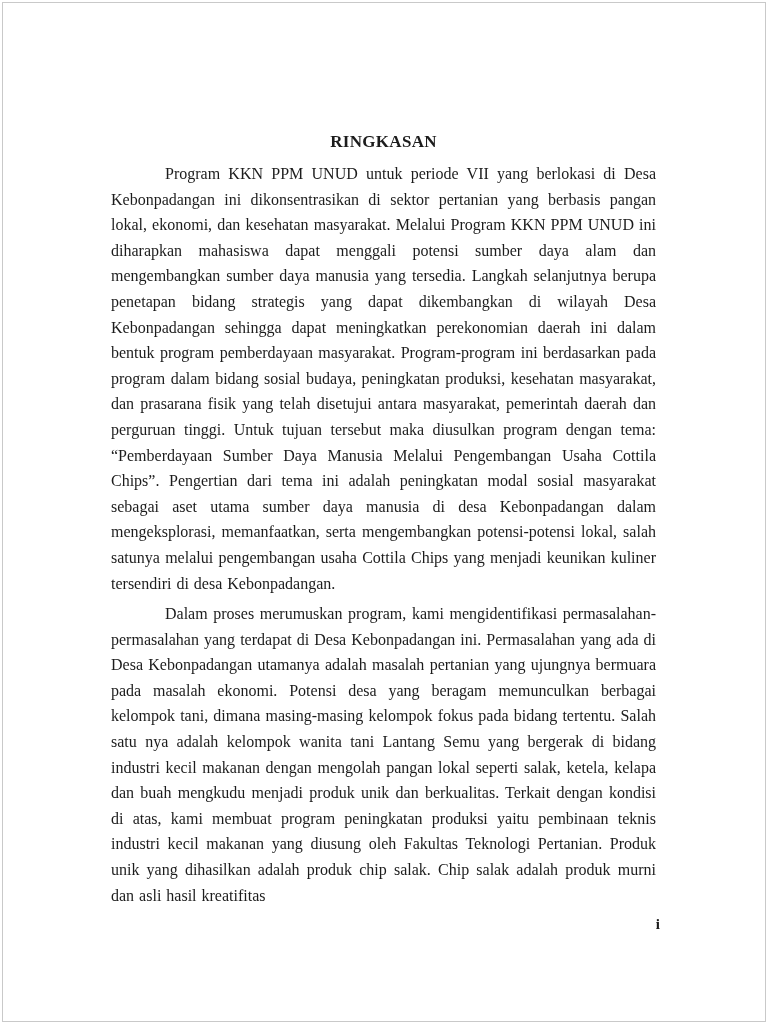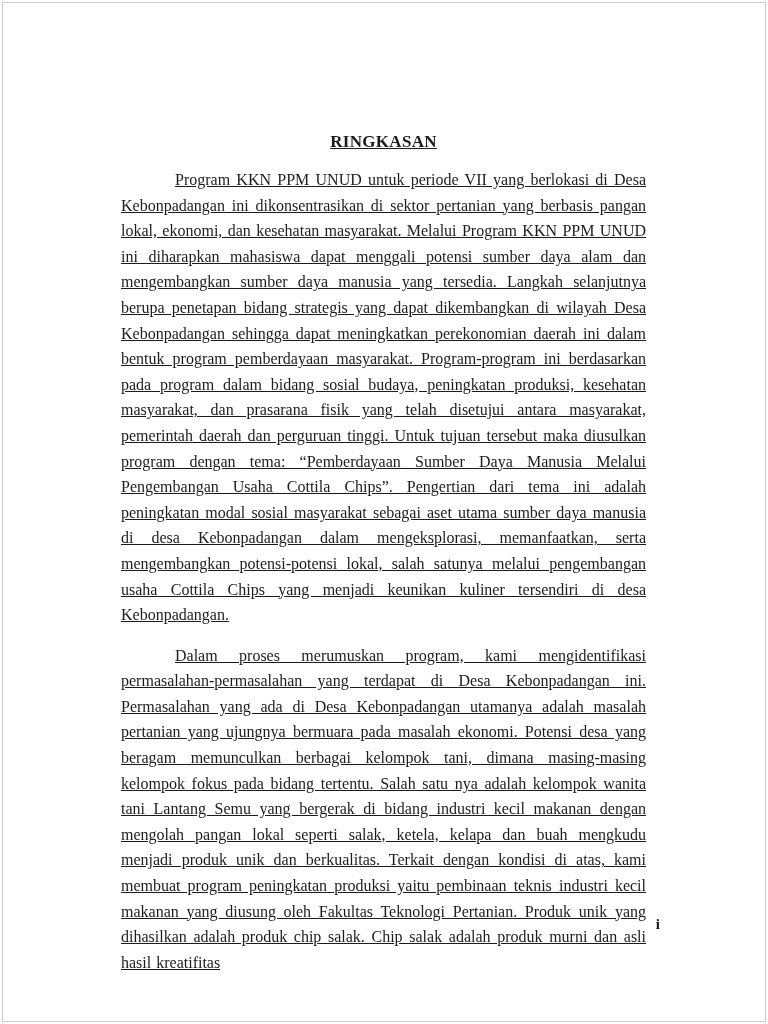--- a/index.html
+++ b/index.html
@@ -16,31 +16,30 @@
     position: absolute;
     inset: 2px;
     border: 1px solid #c9c9c9;
     pointer-events: none;
   }
   .content {
     position: absolute;
     left: 106px;
     top: 132px;
     width: 555px;
-    text-decoration: underline;
   }
   .doc-title {
     margin: 0 0 9px 0;
     text-align: center;
     font-size: 17px;
     font-weight: bold;
     letter-spacing: 0.3px;
   }
   .para {
-    margin: 15px;
+    margin: 5px;
     text-align: justify;
     text-indent: 54px;
     font-size: 16px;
     line-height: 25.6px;
     word-spacing: 1px;
   }
   .page-number {
     position: absolute;
     top: 916px;
     right: 108px;

